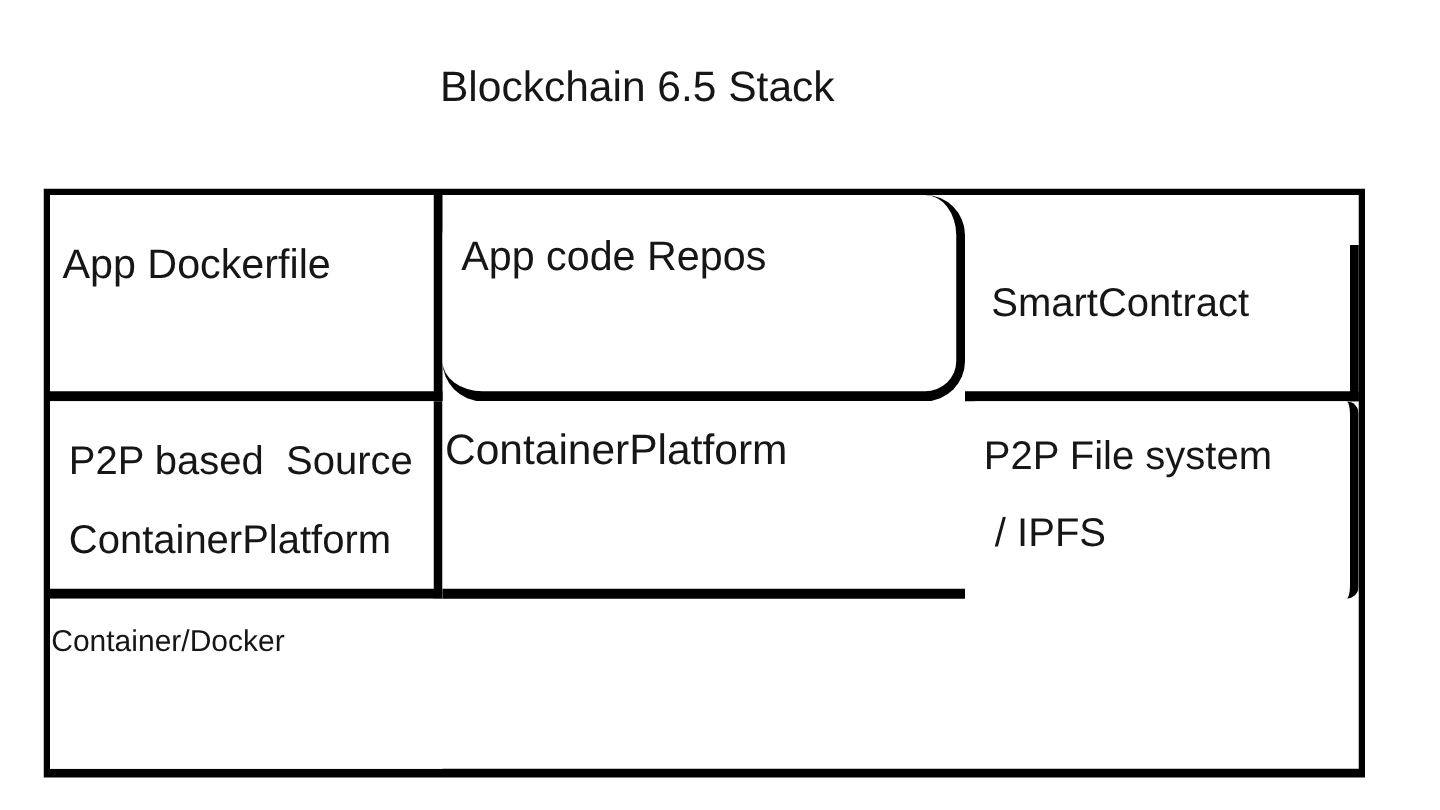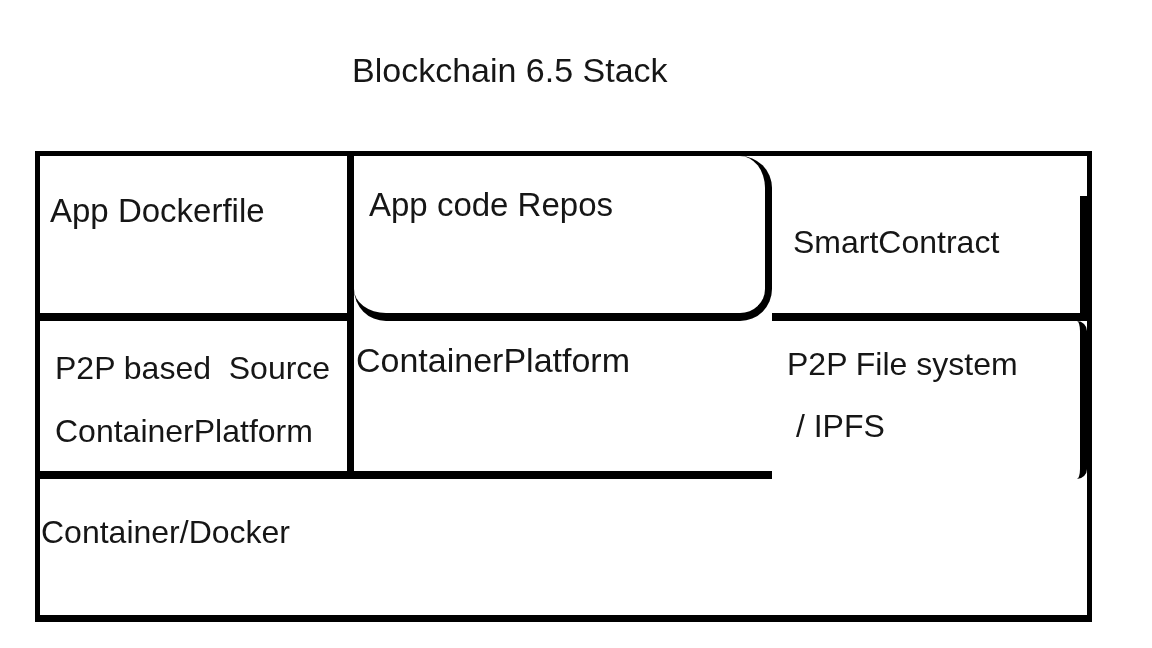--- a/index.html
+++ b/index.html
@@ -47,21 +47,21 @@
   .c-r1c1 { padding: 36px 0 0 10px; font-size: 33px; }
   .c-r1c2 { padding: 30px 0 0 15px; font-size: 33px; border-radius: 32px; }
   .c-r1c3 { padding: 38px 0 0 12px; font-size: 33px; }
   .c-r2c1 { padding: 28px 0 0 21px; font-size: 32px; margin-top: 40px; }
   .c-r2c2 { padding: 16px 0 0 15px; font-size: 32px; }
   .c-r2c2 .line { line-height: 63px; }
   .c-r2c3 { padding: 20px 0 0 2px; font-size: 34px; white-space: nowrap; }
   .c-r3c1 { padding: 45px 0 0 5px; font-size: 28px; }
   .c-r3c2 { padding: 12px 0 0 15px; font-size: 32px; border-radius: 10px; }
   .c-r3c2 .line { line-height: 62px; }
-  .c-r3c3 { padding: 35px 0 0 1px; font-size: 32px; white-space: nowrap; }
+  .c-r3c3 { padding: 21px 0 0 1px; font-size: 24px; white-space: nowrap; }
   .watermark {
     position: absolute;
     left: 903px;
     top: 603px;
     font-size: 20px;
     letter-spacing: 2px;
     color: #ffffff;
     white-space: nowrap;
     z-index: 2;
   }

